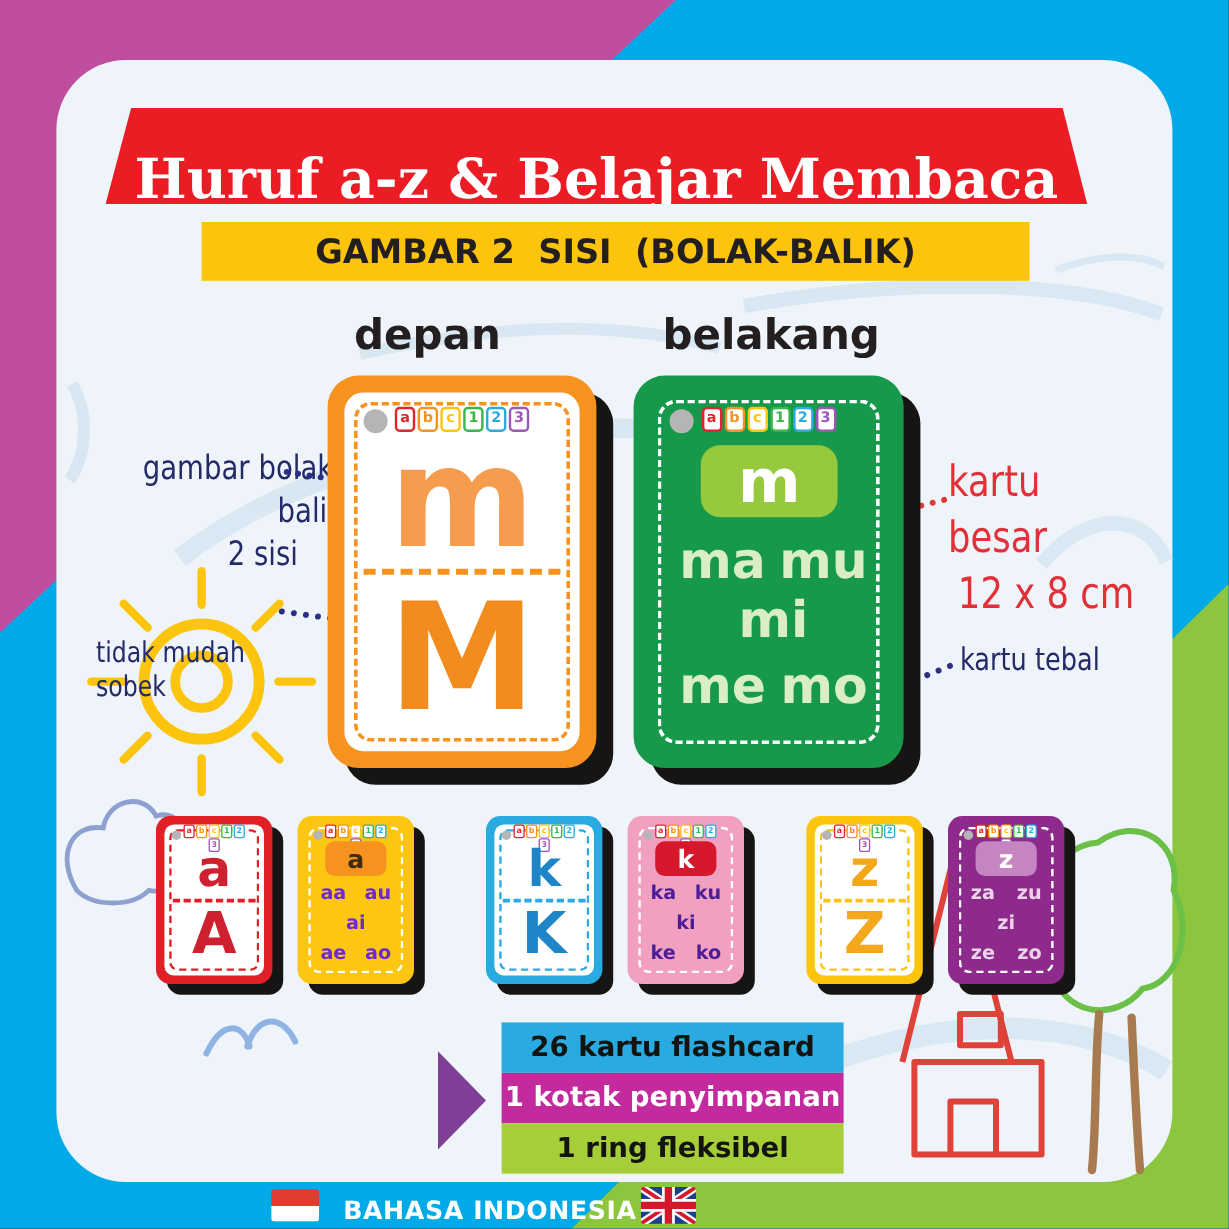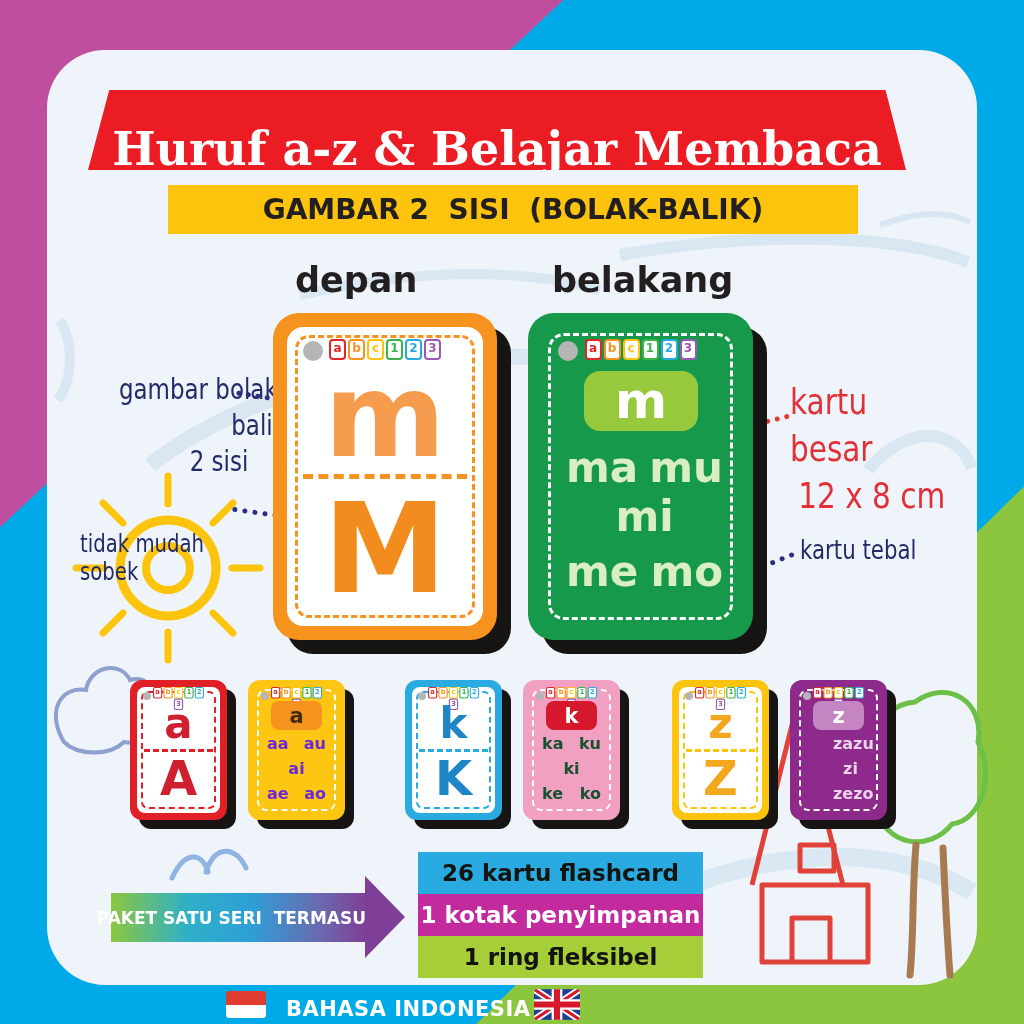--- a/index.html
+++ b/index.html
@@ -104,24 +104,24 @@
            display:flex;align-items:center;justify-content:center;font-weight:bold;font-size:21px;}
   .r{position:absolute;left:19px;right:19px;display:flex;justify-content:space-between;
      font-weight:bold;font-size:16px;line-height:1;}
   .r.center{justify-content:center;}
   .r1{top:56px;} .r2{top:81px;} .r3{top:106px;}
   .t-yellow{background:#fcc612;}
   .t-yellow .chipbox{background:#f6921e;color:#402a10;}
   .t-yellow .r{color:#6d28d9;}
   .t-pink{background:#f2a0c2;}
   .t-pink .chipbox{background:#d6182c;color:#fff;}
-  .t-pink .r{color:#14532d;text-align:right;}
+  .t-pink .r{color:#4c1d95;text-align:right;}
   .t-purple{background:#8e2a8b;}
   .t-purple .chipbox{background:#c585c2;color:#fff;}
-  .t-purple .r{color:#ecd2ea;margin-left:24px;}
+  .t-purple .r{color:#ecd2ea;}
   .p1{left:130px;} .p2{left:248px;} .p3{left:405px;} .p4{left:523px;} .p5{left:672px;} .p6{left:790px;}
 
   
   .pk-bar{position:absolute;left:111px;top:893px;width:254px;height:49px;
           background:linear-gradient(90deg,#8cc63e,#2fb0c8 30%,#2e9fd6 55%,#6a6ab0 82%,#7f3f97);
           display:flex;align-items:center;justify-content:center;}
   .pk-bar span{color:#fff;font-weight:bold;font-size:17px;white-space:pre;}
   .pk-head{position:absolute;left:365px;top:876px;width:0;height:0;
            border-top:41px solid transparent;border-bottom:41px solid transparent;
            border-left:40px solid #7f3f97;}
@@ -323,23 +323,20 @@
     </div>
     <div class="r r2 center">
         <span>zi</span>
       </div>
     <div class="r r3">
       <span>ze</span>
       <span>zo</span>
     </div>
   </div>
 
-  <div class="pk-bar">
-    <span>PAKET SATU SERI  TERMASUK</span>
-  </div>
   <div class="pk-head"></div>
   <div class="inc inc1">26 kartu flashcard</div>
   <div class="inc inc2">1 kotak penyimpanan</div>
   <div class="inc inc3">1 ring fleksibel</div>
 
   <div class="flag-id">
     <div class="fi-top"></div>
     <div class="fi-bot"></div>
   </div>
   <div class="ft-label ft-left">BAHASA INDONESIA</div>

